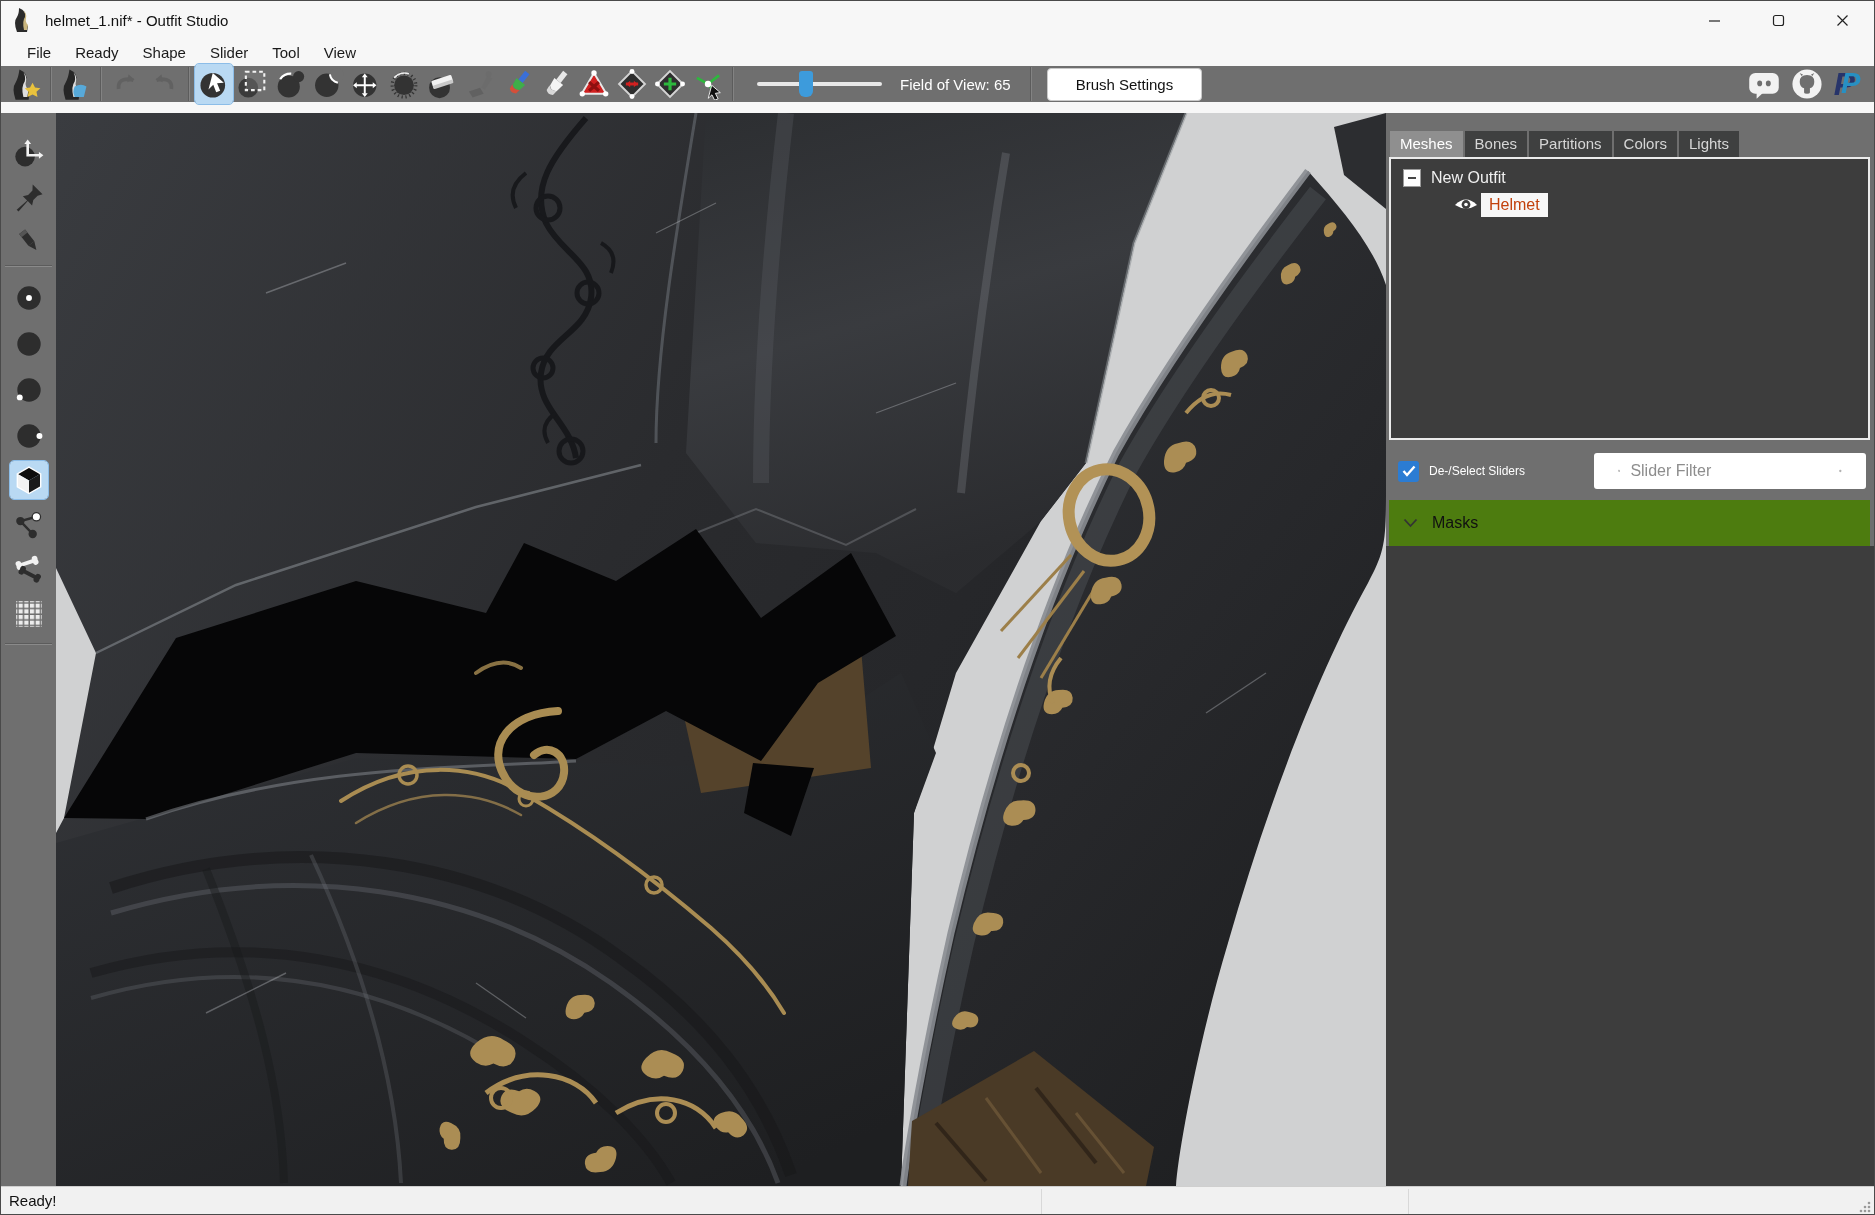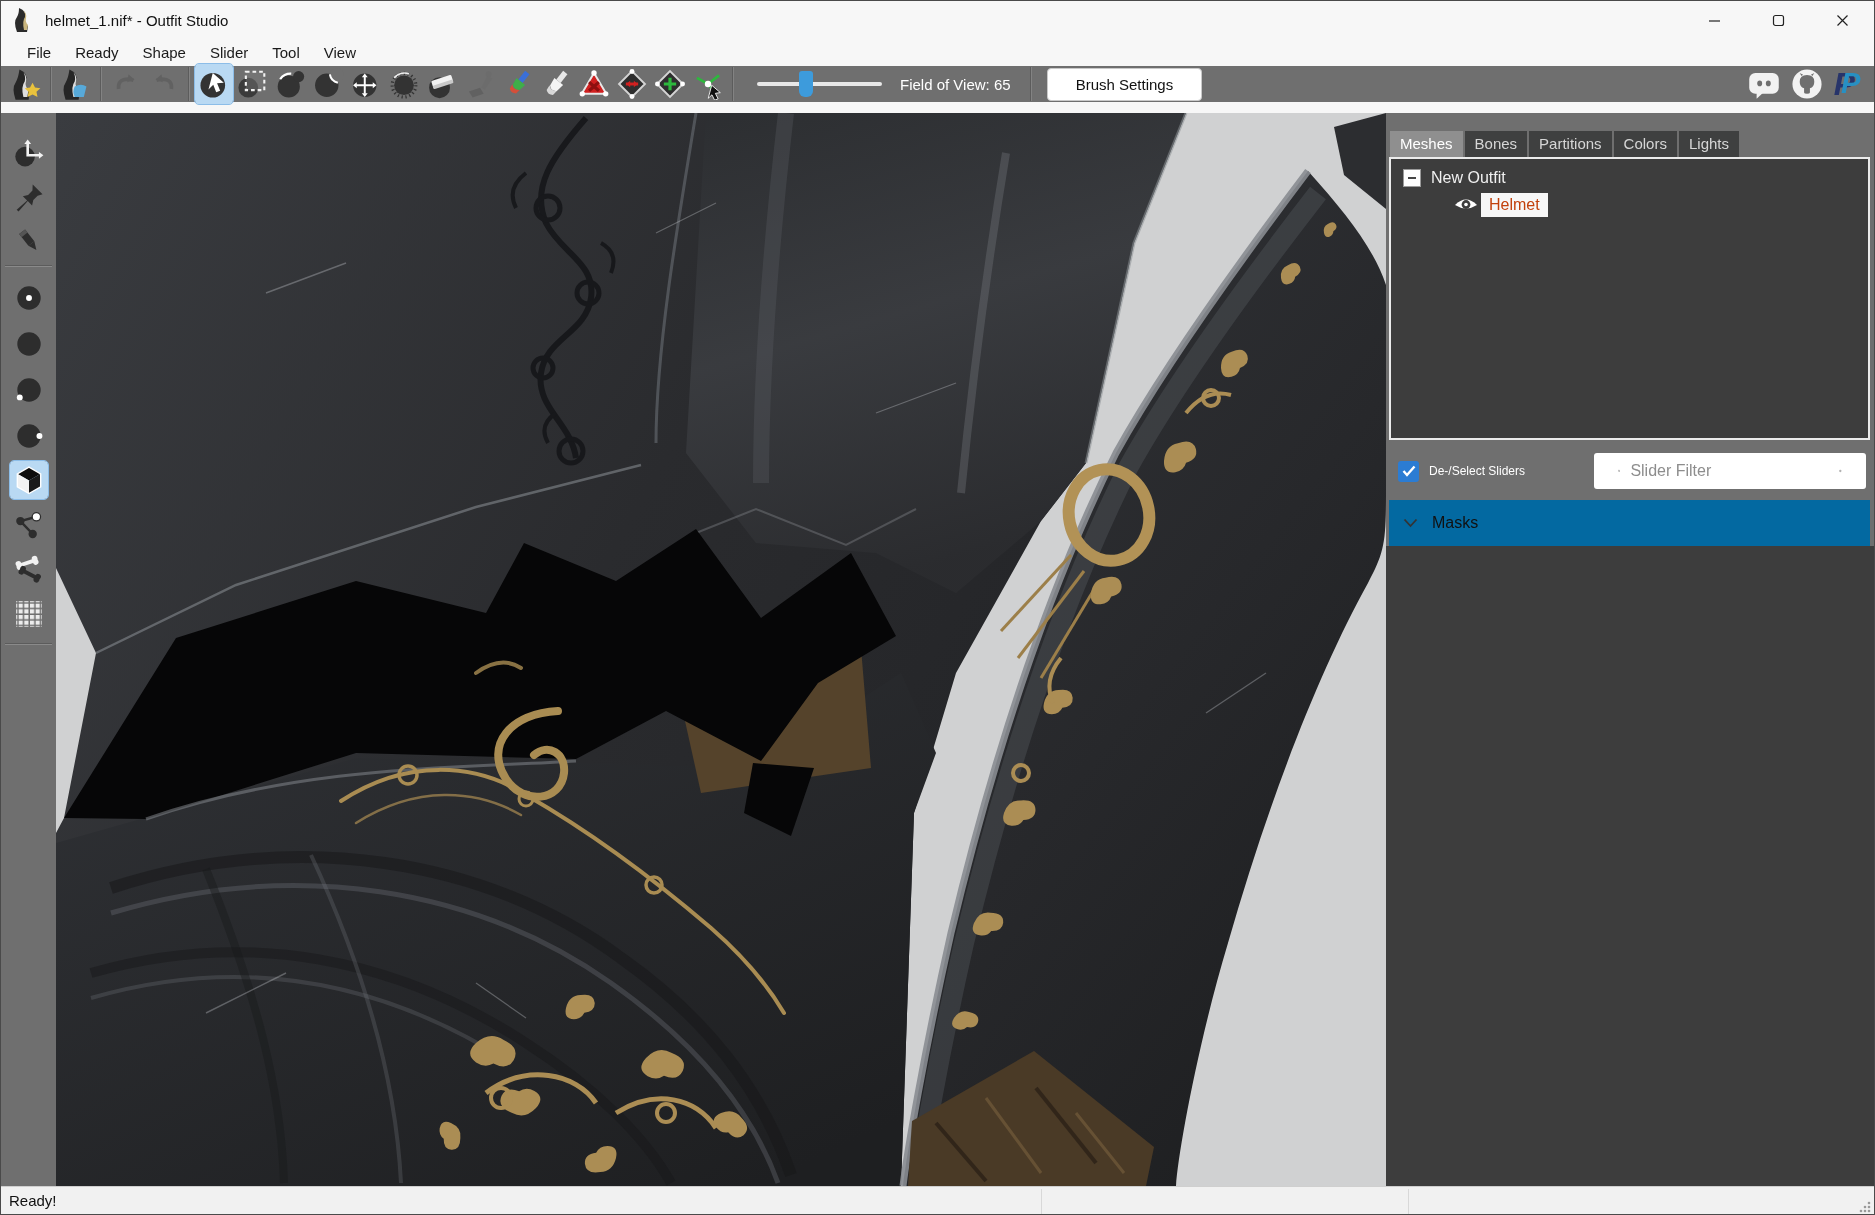--- a/index.html
+++ b/index.html
@@ -43,21 +43,21 @@
   .tree-child{margin:6px 0 0 62px;}
   .collapse-box{width:16px;height:16px;background:#fdfdfd;border:1px solid #9a9a9a;display:flex;align-items:center;justify-content:center;margin-right:10px;}
   .collapse-box div{width:8px;height:2px;background:#444;}
   .tree-sel{background:#f7f7f7;color:#c2410c;padding:3px 8px;}
   .filter-row{position:absolute;left:0;top:333px;width:100%;height:50px;display:flex;align-items:center;}
   .checkbox{width:21px;height:21px;background:#2b7cd3;border-radius:3px;margin:0 10px 0 12px;display:flex;align-items:center;justify-content:center;}
   .chk-label{color:#fff;font-size:12px;}
   .searchbox{position:absolute;right:10px;top:7px;width:272px;height:36px;background:#fff;border-radius:3px;display:flex;align-items:center;padding:0 24px;box-sizing:border-box;}
   .searchbox input{flex:1;border:none;outline:none;font-size:16px;font-family:"Liberation Sans",sans-serif;color:#333;background:transparent;margin-left:8px;}
   .searchbox input::placeholder{color:#8d8d8d;}
-  .masks-bar{position:absolute;left:3px;top:387px;width:481px;height:46px;background:#0369a1;display:flex;align-items:center;}
+  .masks-bar{position:absolute;left:3px;top:387px;width:481px;height:46px;background:#4d7c0f;display:flex;align-items:center;}
   .masks-label{font-size:16px;color:#111;margin-left:14px;}
   .panel-rest{position:absolute;left:0;top:433px;width:100%;height:640px;background:#3d3d3d;}
   
   .statusbar{position:absolute;left:0;top:1185px;width:100%;height:30px;background:#f1f1f1;border-top:1px solid #cfcfcf;box-sizing:border-box;}
   .status-msg{position:absolute;left:8px;top:5px;font-size:15px;color:#111;}
   .st-sep{position:absolute;top:2px;width:1px;height:26px;background:#d8d8d8;}
   .grip{position:absolute;right:2px;bottom:2px;}
 </style>
 </head>
 <body>

